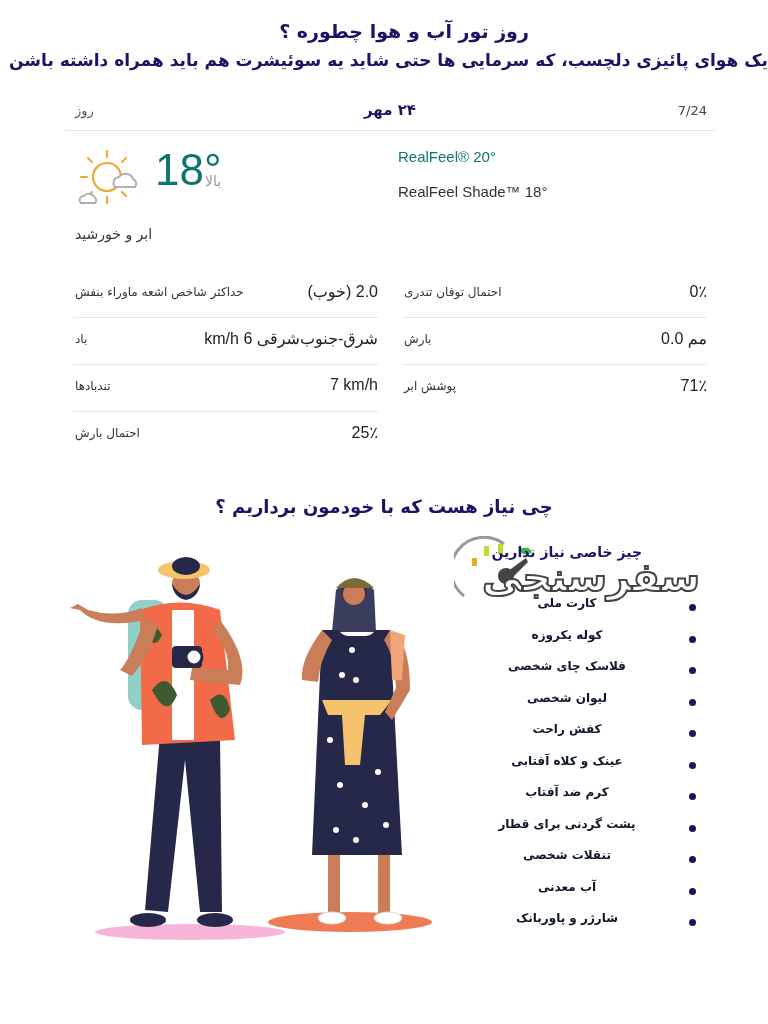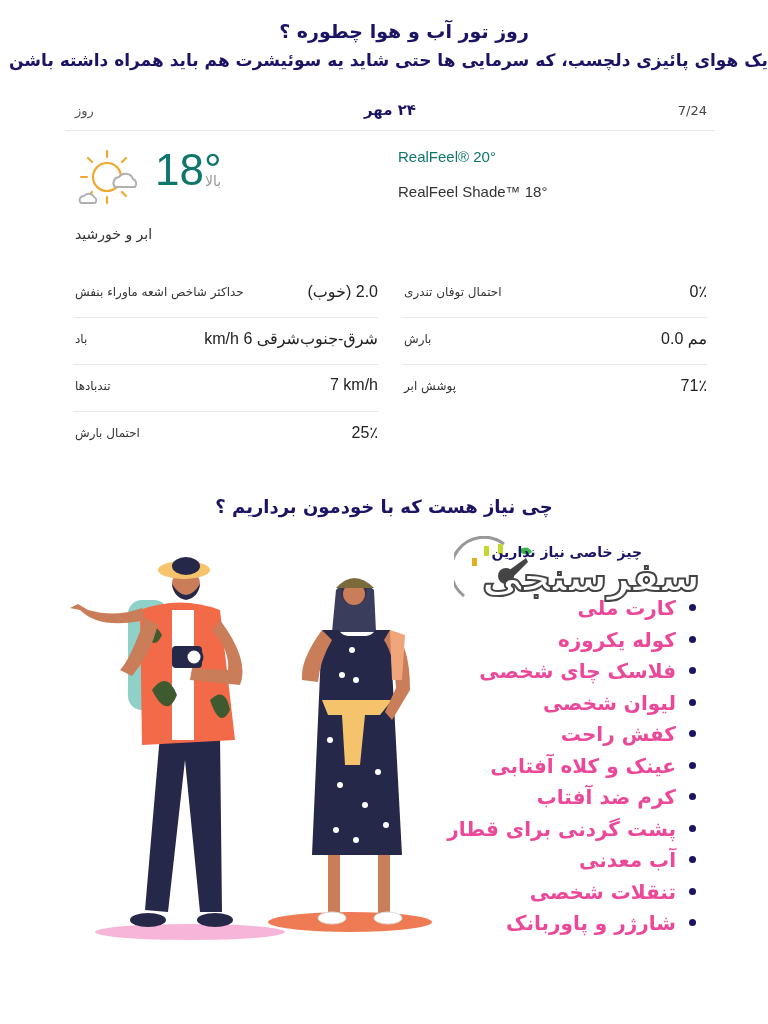--- a/index.html
+++ b/index.html
@@ -46,21 +46,21 @@
     font-weight: bold; font-size: 18px; color: #1b1464; direction: rtl; }
 
   .illus { position: absolute; left: 60px; top: 540px; width: 400px; height: 420px; }
 
   .logo { position: absolute; left: 452px; top: 534px; width: 260px; height: 80px; }
   .logo-text { position: absolute; right: 12px; top: 20px; font-size: 40px; font-weight: bold; color: #fff;
     -webkit-text-stroke: 2px #444; direction: rtl; font-family: "DejaVu Sans", sans-serif; }
   .logo-sub { position: absolute; right: 70px; top: 10px; font-size: 14px; font-weight: bold; color: #1b1464; direction: rtl; }
 
   .checklist { position: absolute; right: 70px; top: 596px; width: 240px; direction: rtl; list-style: none; }
-  .checklist li { height: 31.5px; font-size: 20px; font-weight: bold; color: #ec4899; text-align: right; position: relative; padding-right: 22px; white-space: nowrap; }
+  .checklist li { height: 31.5px; font-size: 12px; font-weight: bold; color: #0f172a; text-align: center; position: relative; padding-right: 22px; white-space: nowrap; }
   .checklist li::before { content: ""; position: absolute; right: 2px; top: 8px; width: 7px; height: 7px; border-radius: 50%; background: #1b1464; }
 </style>
 </head>
 <body>
 
 <div class="hdr-title">روز تور آب و هوا چطوره ؟</div>
 <div class="hdr-sub">یک هوای پائیزی دلچسب، که سرمایی ها حتی شاید یه سوئیشرت هم باید همراه داشته باشن</div>
 
 <div class="card">
   <div class="date-row">
@@ -203,16 +203,16 @@
 
 <ul class="checklist">
   <li>کارت ملی</li>
   <li>کوله یکروزه</li>
   <li>فلاسک چای شخصی</li>
   <li>لیوان شخصی</li>
   <li>کفش راحت</li>
   <li>عینک و کلاه آفتابی</li>
   <li>کرم ضد آفتاب</li>
   <li>پشت گردنی برای قطار</li>
+  <li>تنقلات شخصی</li>
   <li>آب معدنی</li>
-  <li>تنقلات شخصی</li>
   <li>شارژر و پاوربانک</li>
 </ul>
 
 </body></html>

